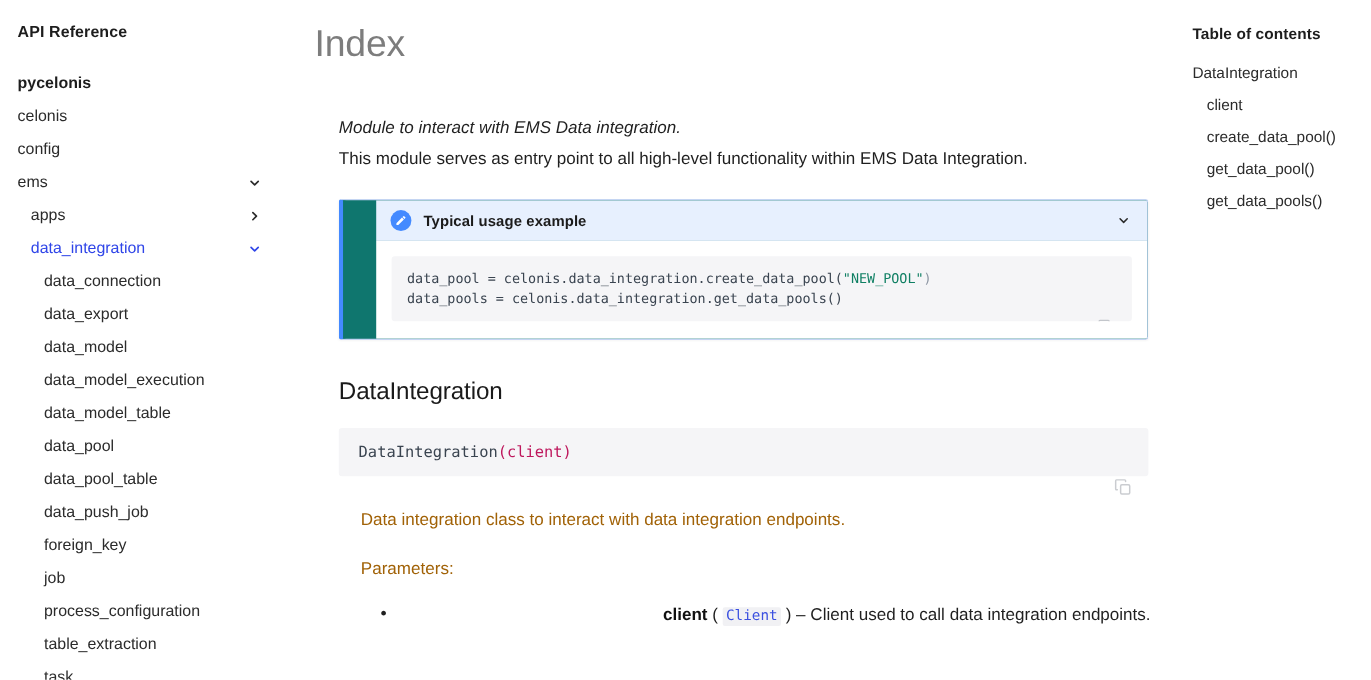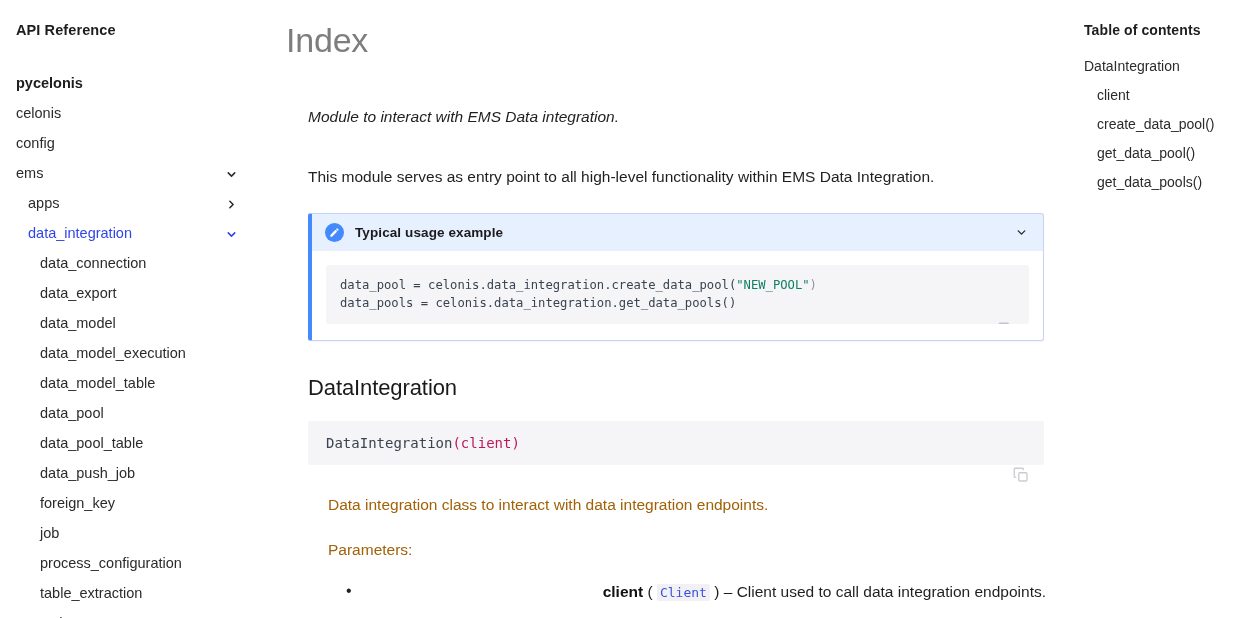--- a/index.html
+++ b/index.html
@@ -22,21 +22,21 @@
   .sidebar-title {
     font-size: 14.5px;
     font-weight: bold;
     color: #1d1d1d;
     padding: 0 0 0 2px;
     margin-bottom: 23px;
     letter-spacing: .1px;
   }
   .nav-item {
     display: flex;
-    align-items: flex-end;
+    align-items: center;
     justify-content: space-between;
     font-size: 14.5px;
     color: #2b2b2b;
     height: 30px;
     padding-right: 10px;
     cursor: pointer;
     white-space: nowrap;
   }
   .nav-item .lbl { display: block; }
   .nav-item.lvl0 { padding-left: 2px; }
@@ -71,32 +71,33 @@
     letter-spacing: -.2px;
   }
   .para {
     font-size: 15.5px;
     color: #1f1f1f;
     line-height: 1.55;
     margin: 0;
     padding: 0 0 0 22px;
   }
   .para.p1 { margin-top: 44px; font-style: italic; }
-  .para.p2 { margin-top: 36px; }
+  .para.p2 { margin-top: 4px; }
 
   
   .callout {
     margin: 24px 0 0 22px;
     width: 736px;
     border: 1px solid #c5d4f5;
     border-left: 4px solid #448aff;
     border-radius: 3px;
-    background: #fdba74;
+    background: #0f766e;
     overflow: hidden;
     box-shadow: 0 1px 2px rgba(0,0,0,0.045);
+    padding-left: 30px;
   }
   .callout-head {
     display: flex;
     align-items: center;
     background: #e7f0fe;
     padding: 9px 14px 9px 13px;
     cursor: pointer;
   }
   .callout-icon {
     width: 19px; height: 19px;

